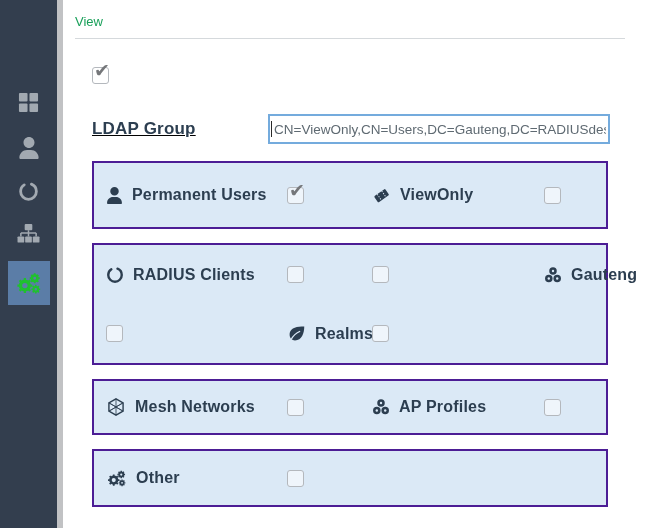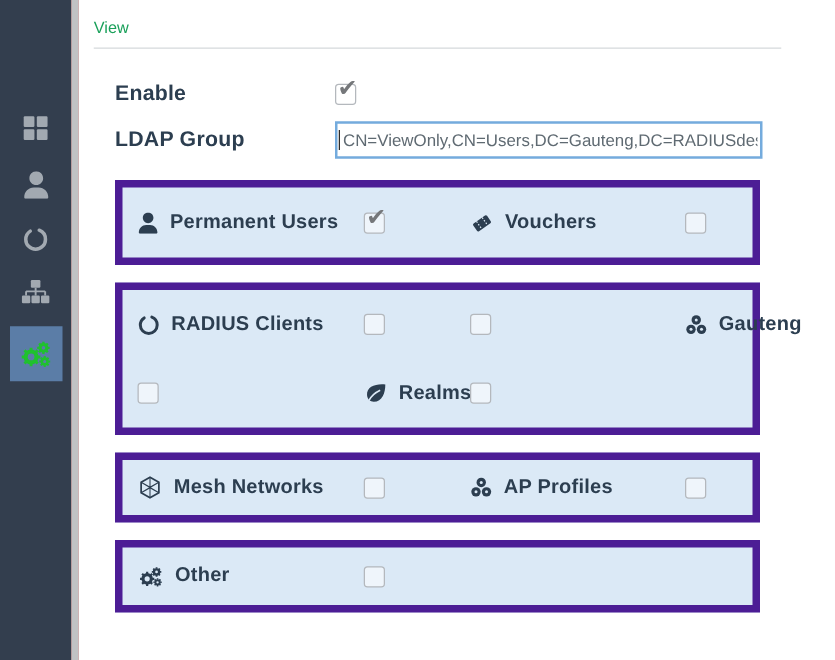--- a/index.html
+++ b/index.html
@@ -21,37 +21,37 @@
             display:flex; align-items:center; justify-content:center; }
   .s-tile .sicon { color:#1fc12e; }
 
   
   .content { position:absolute; left:63px; top:0; right:0; bottom:0; background:#fff; }
   .view-title { margin:14px 0 0 12px; font-size:13px; color:#1aa05a; }
   .rule { margin:9px 0 0 12px; width:550px; height:0; border-top:1px solid #d5d9dc; }
 
   .form-row { margin-left:29px; display:flex; align-items:center; }
   .row-enable { margin-top:21px; height:30px; }
-  .row-ldap { margin-top:6px; height:32px; }
+  .row-ldap { margin-top:23px; height:32px;text-decoration:underline; }
   .form-label { width:176px; font-size:17px; font-weight:bold; color:#2c3e50; letter-spacing:.2px; }
 
   .input-wrap { position:relative; width:342px; height:30px; }
   .text-input { width:342px; height:30px; border:2px solid #74abdd; background:#fff;
                 font-family:"Liberation Sans", sans-serif; font-size:13.5px; color:#5f6a72;
                 padding:0 2px 0 4px; outline:none; }
   .caret { position:absolute; left:3px; top:7px; width:1px; height:16px; background:#2a2a2a; }
 
   
   .checkbox { position:relative; display:inline-block; width:17px; height:17px;
               border:1px solid #b4b8bd; border-radius:3px; background:rgba(255,255,255,.55); }
   .checkbox.checked::after { content:"\2714"; position:absolute; top:-9px; left:1px;
               font-size:19px; color:#75777a; }
 
   
-  .panel { margin-left:29px; width:516px; background:#dbe9f6; border:6px solid #4c1d95;
+  .panel { margin-left:29px; width:516px; background:#dbe9f6; border:2px solid #4c1d95;
            display:grid; grid-template-columns:181px 85px 172px 1fr; align-items:center;
            padding:0 0 0 12px; }
   .panel-1 { margin-top:16px; height:68px; }
   .panel-2 { margin-top:14px; height:122px; grid-template-rows:1fr 1fr; }
   .panel-3 { margin-top:14px; height:56px; }
   .panel-4 { margin-top:14px; height:58px; }
   .item { display:flex; align-items:center; }
   .picon { color:#2c3e50; margin-right:9px; display:inline-flex; }
   .picon svg { display:block; }
   .plabel { font-size:16px; font-weight:bold; color:#2c3e50; letter-spacing:.2px; white-space:nowrap; }
@@ -102,21 +102,20 @@
       </span>
     </span>
   </div>
   <div class="gutter"></div>
 
   <div class="content">
     <div class="view-title">View</div>
     <div class="rule"></div>
 
     <div class="form-row row-enable">
-      <span class="form-label">Enable</span>
       <span class="checkbox checked"></span>
     </div>
 
     <div class="form-row row-ldap">
       <span class="form-label">LDAP Group</span>
       <span class="input-wrap">
         <input class="text-input" type="text" value="CN=ViewOnly,CN=Users,DC=Gauteng,DC=RADIUSdes" style="">
         <span class="caret"></span>
       </span>
     </div>
@@ -135,21 +134,21 @@
         </div>
       <div class="item">
         <span class="picon">
           <svg width="19" height="19" viewBox="0 0 24 24">
             <g transform="rotate(-35 12 12)">
               <rect x="3.5" y="7.5" width="17" height="9.5" rx="1.5" fill="currentColor"></rect>
               <path d="M8.5 7.5v9.5M15.5 7.5v9.5" stroke="#dbe9f6" stroke-width="1.2" stroke-dasharray="1.6 1.6" fill="none"></path>
             </g>
           </svg>
         </span>
-        <span class="plabel">Vouchers</span>
+        <span class="plabel">ViewOnly</span>
       </div>
       <div class="item">
           <span class="checkbox"></span>
         </div>
     </div>
 
     <div class="panel panel-2">
       <div class="item">
         <span class="picon">
           <svg width="18" height="18" viewBox="0 0 24 24" fill="none">

